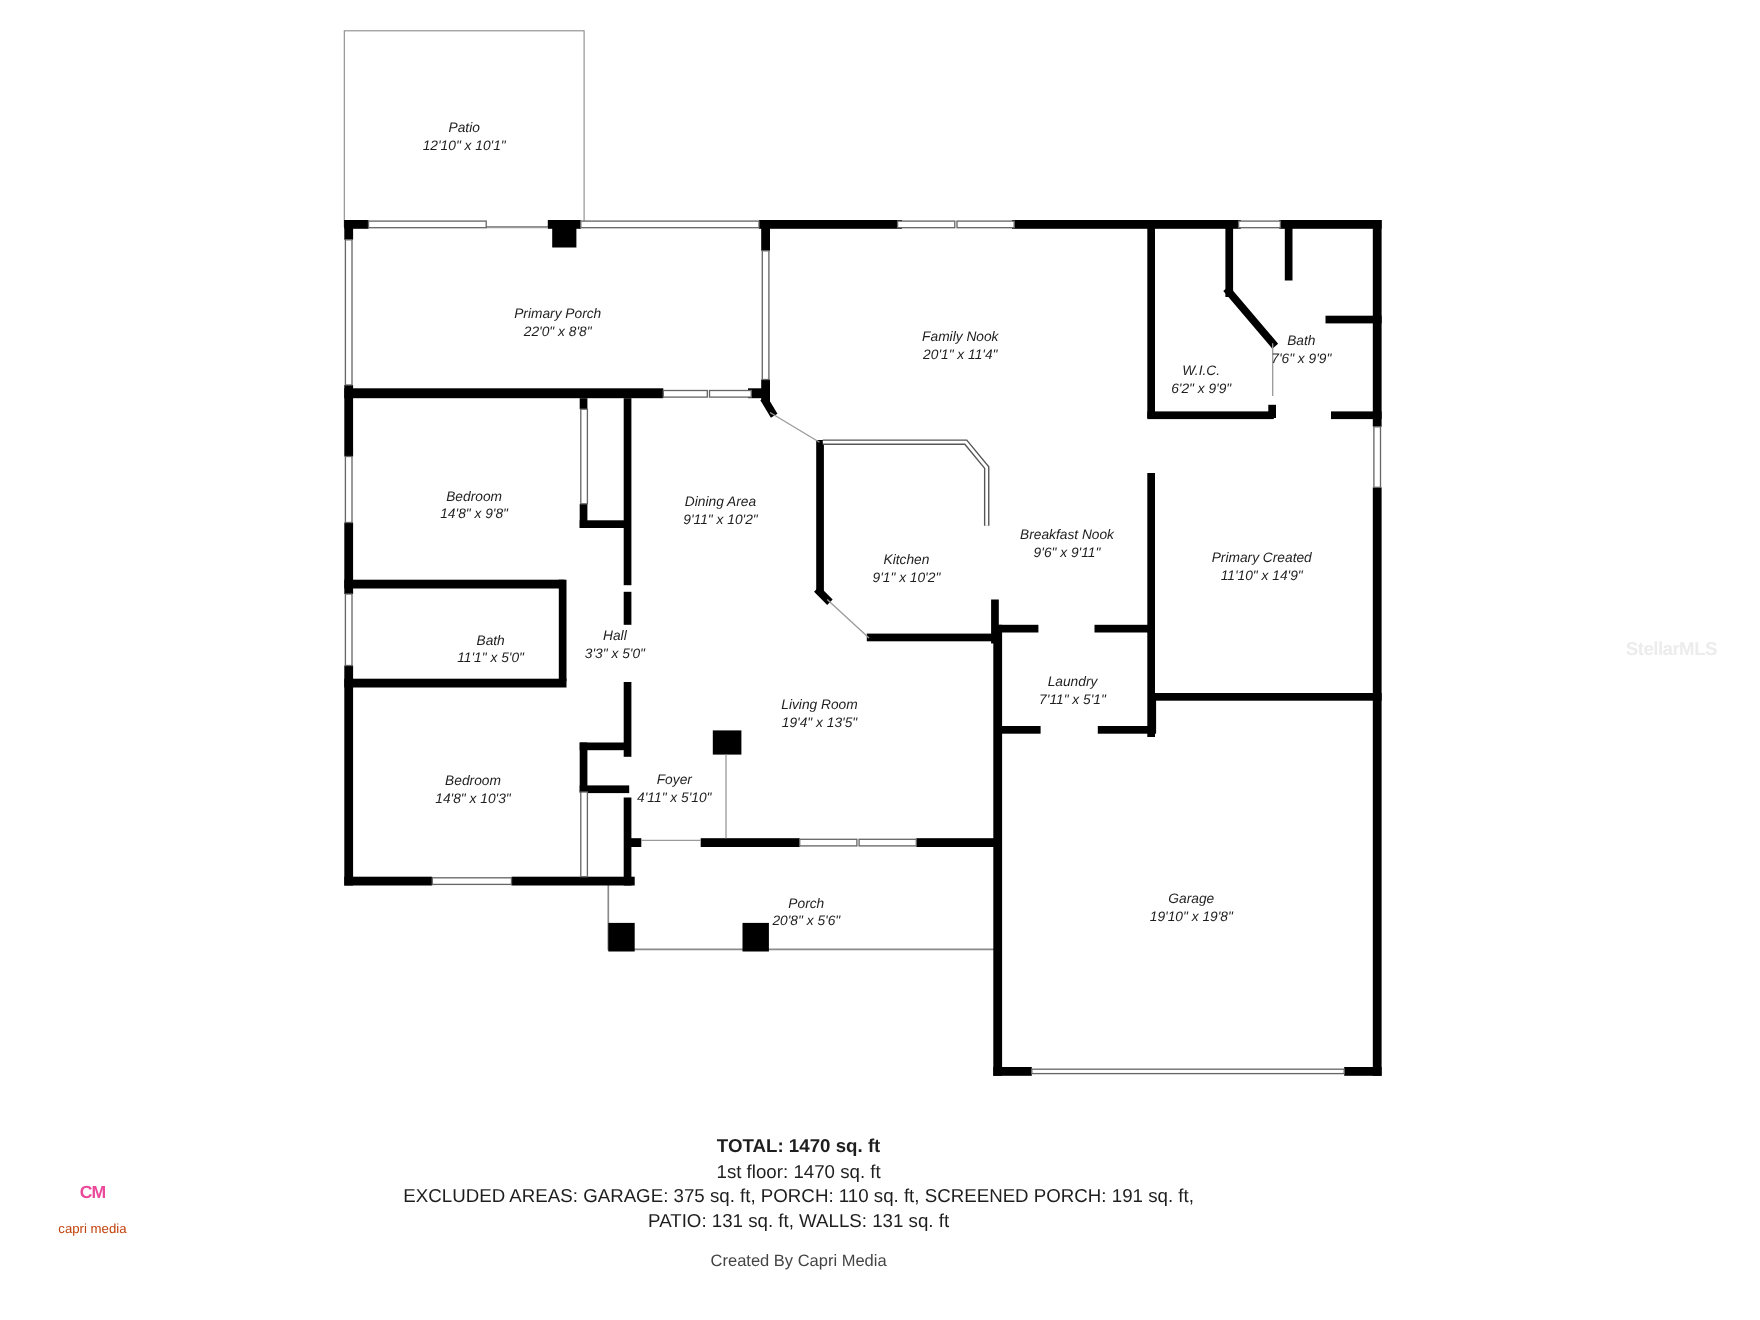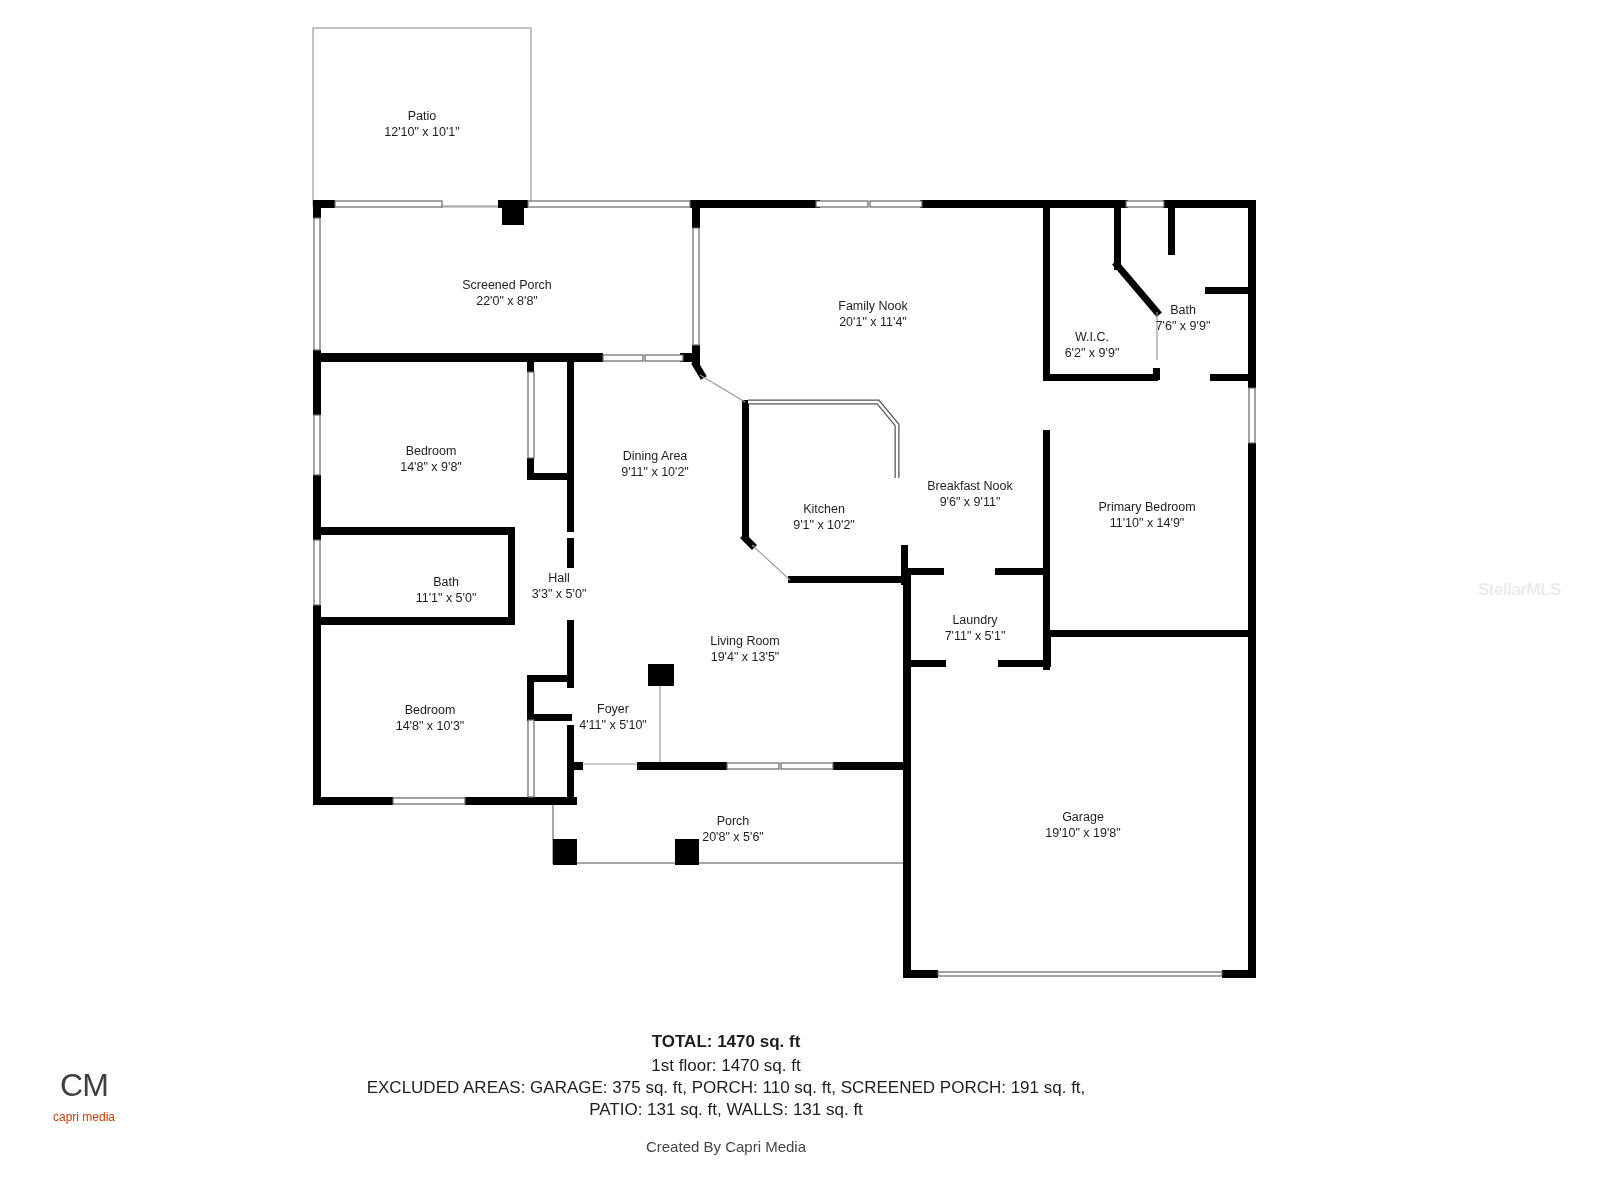--- a/index.html
+++ b/index.html
@@ -1,27 +1,27 @@
 <!DOCTYPE html>
 <html><head>
 <meta charset="utf-8">
 <style>
   html, body { margin: 0; padding: 0; background: #ffffff; }
   body { width: 1600px; height: 1200px; position: relative; overflow: hidden; font-family: "Liberation Sans", sans-serif; color: #222; }
   #plan { position: absolute; left: 0; top: 0; width: 1600px; height: 1200px; }
   .lbl { position: absolute; transform: translate(-50%, -50%); text-align: center; font-size: 12.5px; line-height: 16px; color: #1e1e1e; white-space: nowrap; }
-  .lbl .nm, .lbl .dm { display: block; }
+  .lbl .nm, .lbl .dm { display: block; font-style: italic; }
   .footer { position: absolute; left: 0; width: 1452px; text-align: center; color: #1e1e1e; }
   .f-total { top: 1032px; font-size: 17px; font-weight: bold; }
   .f-floor { top: 1056px; font-size: 17px; }
   .f-excl1 { top: 1078px; font-size: 17px; }
   .f-excl2 { top: 1100px; font-size: 17px; }
   .f-credit { top: 1138px; font-size: 15px; color: #444; }
   .logo { position: absolute; left: 36px; top: 1072px; width: 96px; text-align: center; }
-  .logo-mark { font-size: 32px; font-weight: normal; letter-spacing: -1px; color: #404040; line-height: 26px; }
+  .logo-mark { font-size: 16px; font-weight: bold; letter-spacing: -1px; color: #ec4899; line-height: 26px; }
   .logo-text { font-size: 12px; color: #c2410c; line-height: 14px; margin-top: 12px; }
   .watermark { position: absolute; left: 1478px; top: 580px; font-size: 17px; color: #ececec; font-weight: bold; letter-spacing: -0.5px; }
 </style>
 </head>
 <body>
 
 <svg id="plan" viewBox="0 0 1600 1200" xmlns="http://www.w3.org/2000/svg">
 
   <rect x="313" y="28" width="218" height="178" fill="none" stroke="#8a8a8a" stroke-width="1"></rect>
 
@@ -145,21 +145,21 @@
     <rect x="528" y="372" width="6" height="86"></rect>
     <rect x="693" y="228" width="6" height="117"></rect>
   </g>
 </svg>
 
 <div class="lbl" style="left:422px; top:124px;">
   <span class="nm">Patio</span>
   <span class="dm">12'10" x 10'1"</span>
 </div>
 <div class="lbl" style="left:507px; top:293px;">
-  <span class="nm">Screened Porch</span>
+  <span class="nm">Primary Porch</span>
   <span class="dm">22'0" x 8'8"</span>
 </div>
 <div class="lbl" style="left:873px; top:314px;">
   <span class="nm">Family Nook</span>
   <span class="dm">20'1" x 11'4"</span>
 </div>
 <div class="lbl" style="left:1092px; top:309px;margin-top:36px;">
   <span class="nm">W.I.C.</span>
   <span class="dm">6'2" x 9'9"</span>
 </div>
@@ -177,21 +177,21 @@
 </div>
 <div class="lbl" style="left:824px; top:517px;">
   <span class="nm">Kitchen</span>
   <span class="dm">9'1" x 10'2"</span>
 </div>
 <div class="lbl" style="left:970px; top:494px;">
   <span class="nm">Breakfast Nook</span>
   <span class="dm">9'6" x 9'11"</span>
 </div>
 <div class="lbl" style="left:1147px; top:515px;">
-  <span class="nm">Primary Bedroom</span>
+  <span class="nm">Primary Created</span>
   <span class="dm">11'10" x 14'9"</span>
 </div>
 <div class="lbl" style="left:446px; top:590px;">
   <span class="nm">Bath</span>
   <span class="dm">11'1" x 5'0"</span>
 </div>
 <div class="lbl" style="left:559px; top:586px;">
   <span class="nm">Hall</span>
   <span class="dm">3'3" x 5'0"</span>
 </div>

